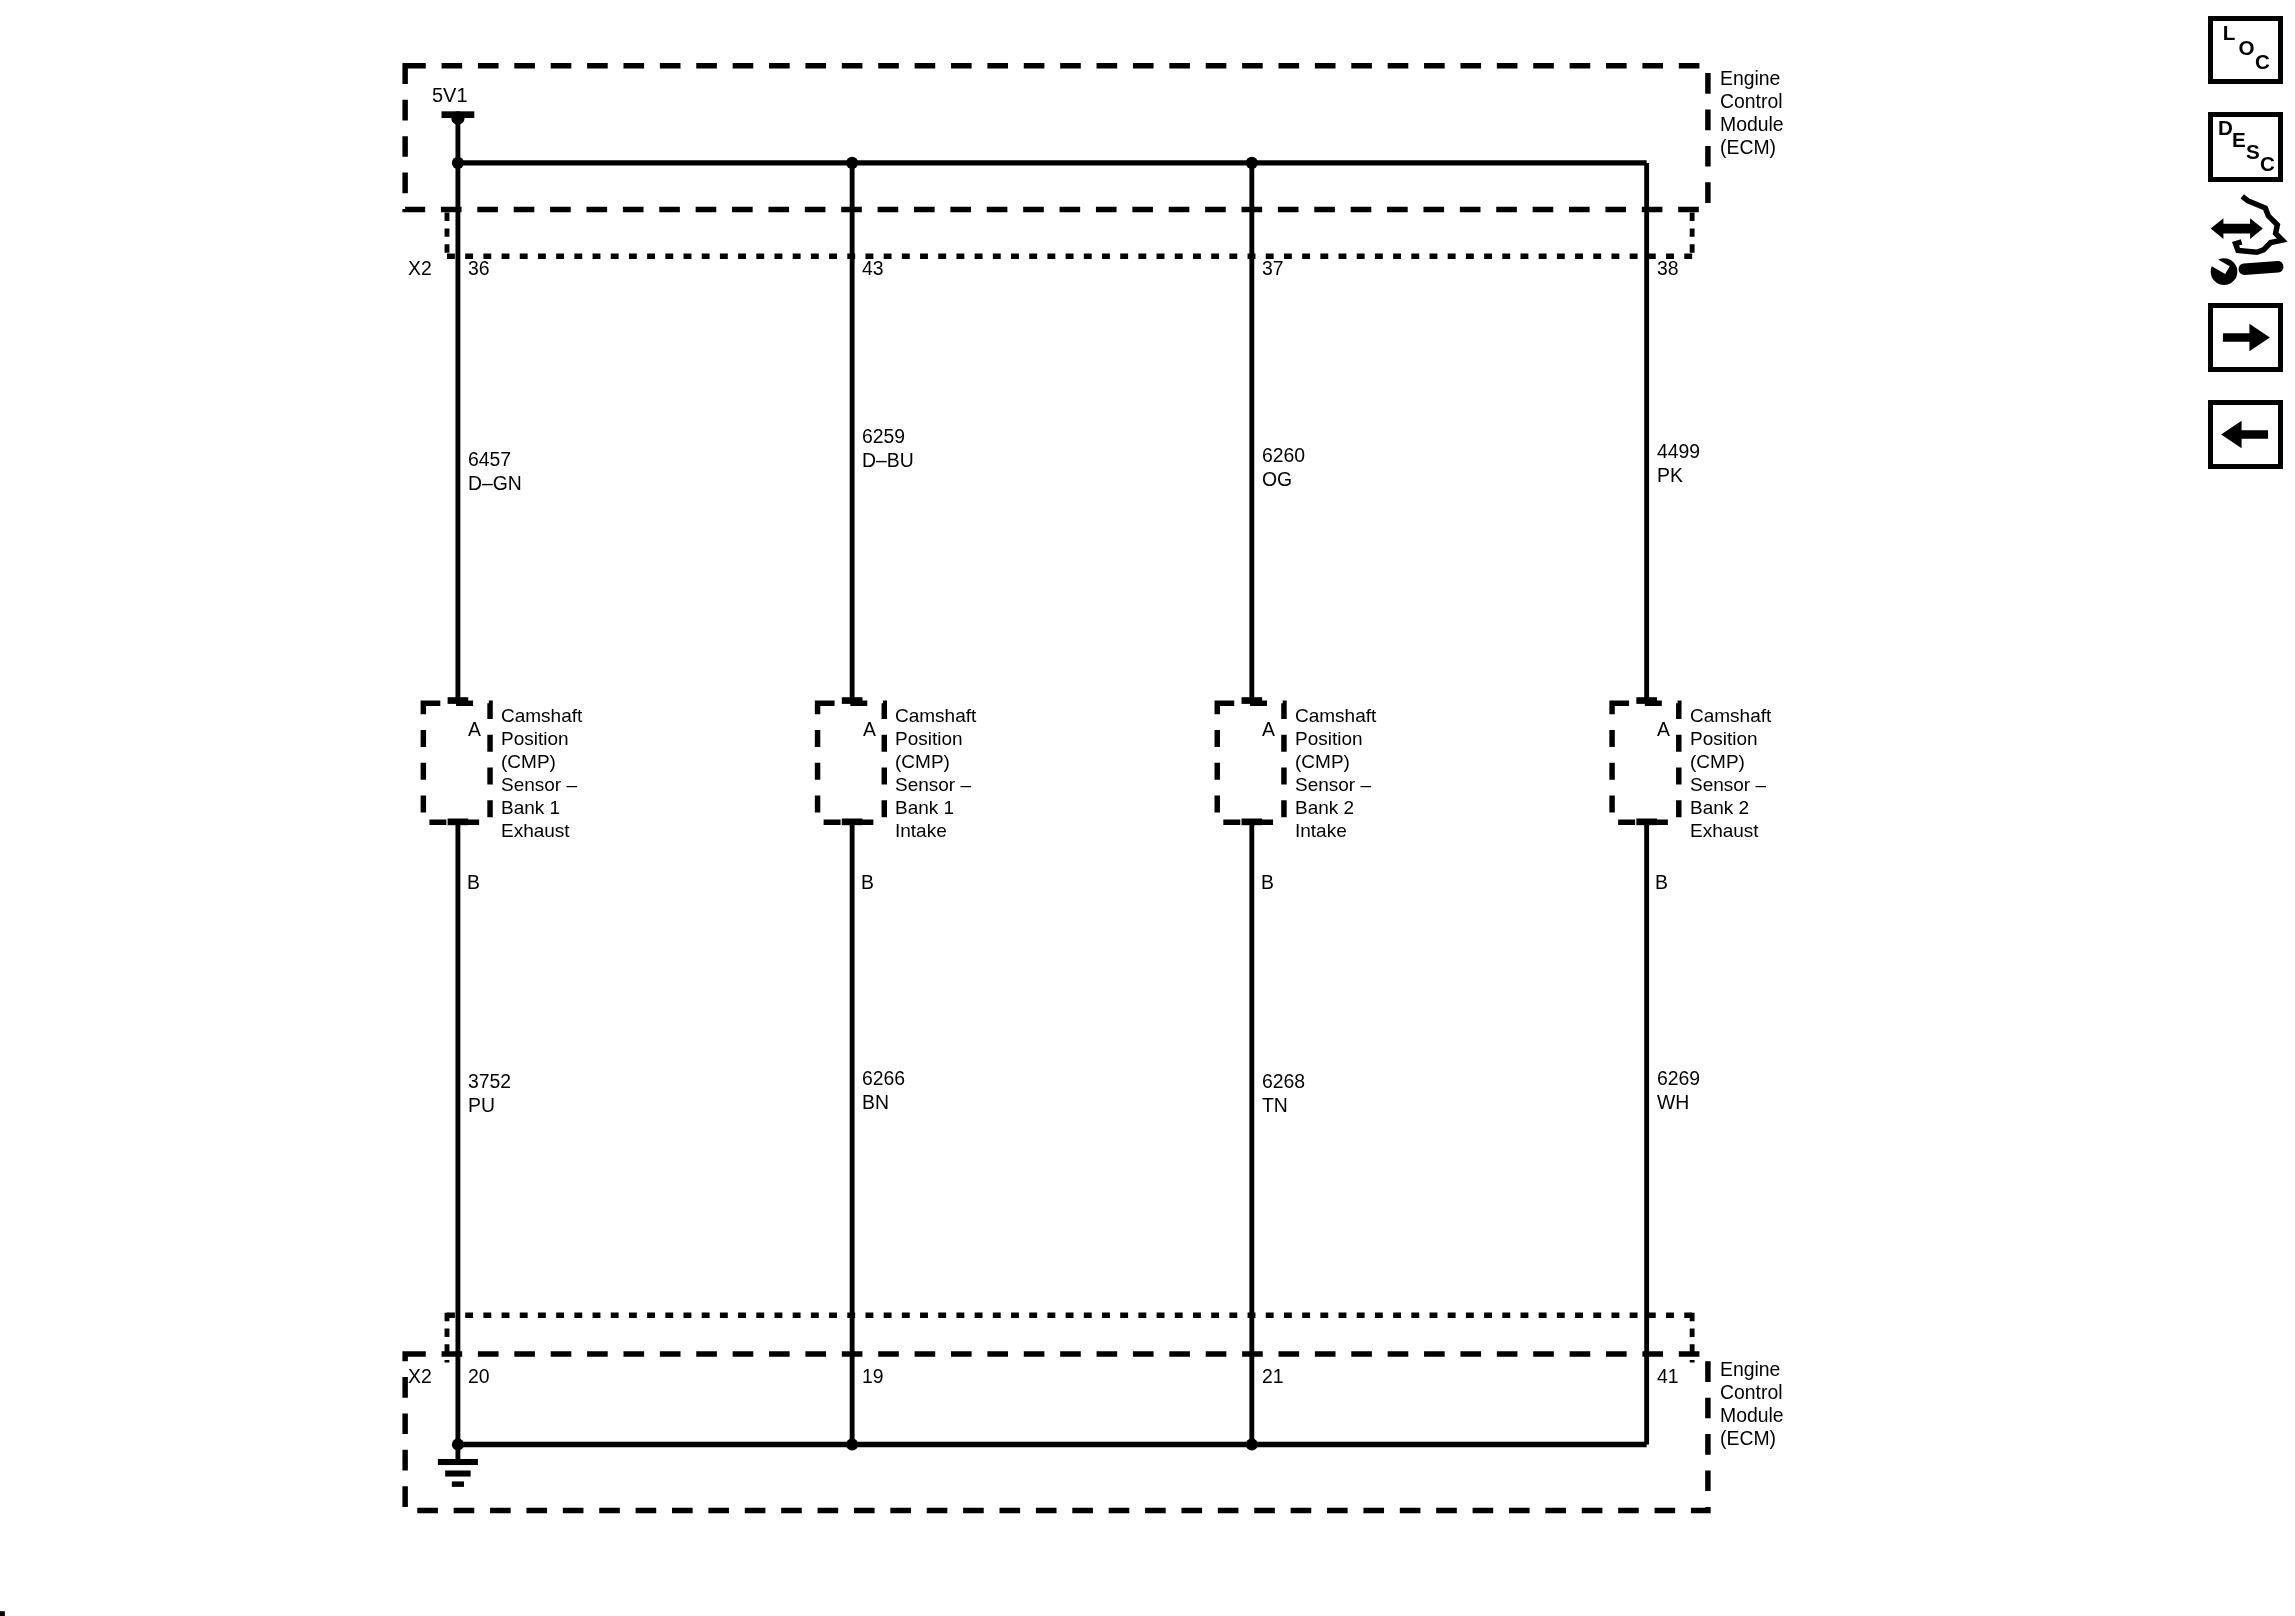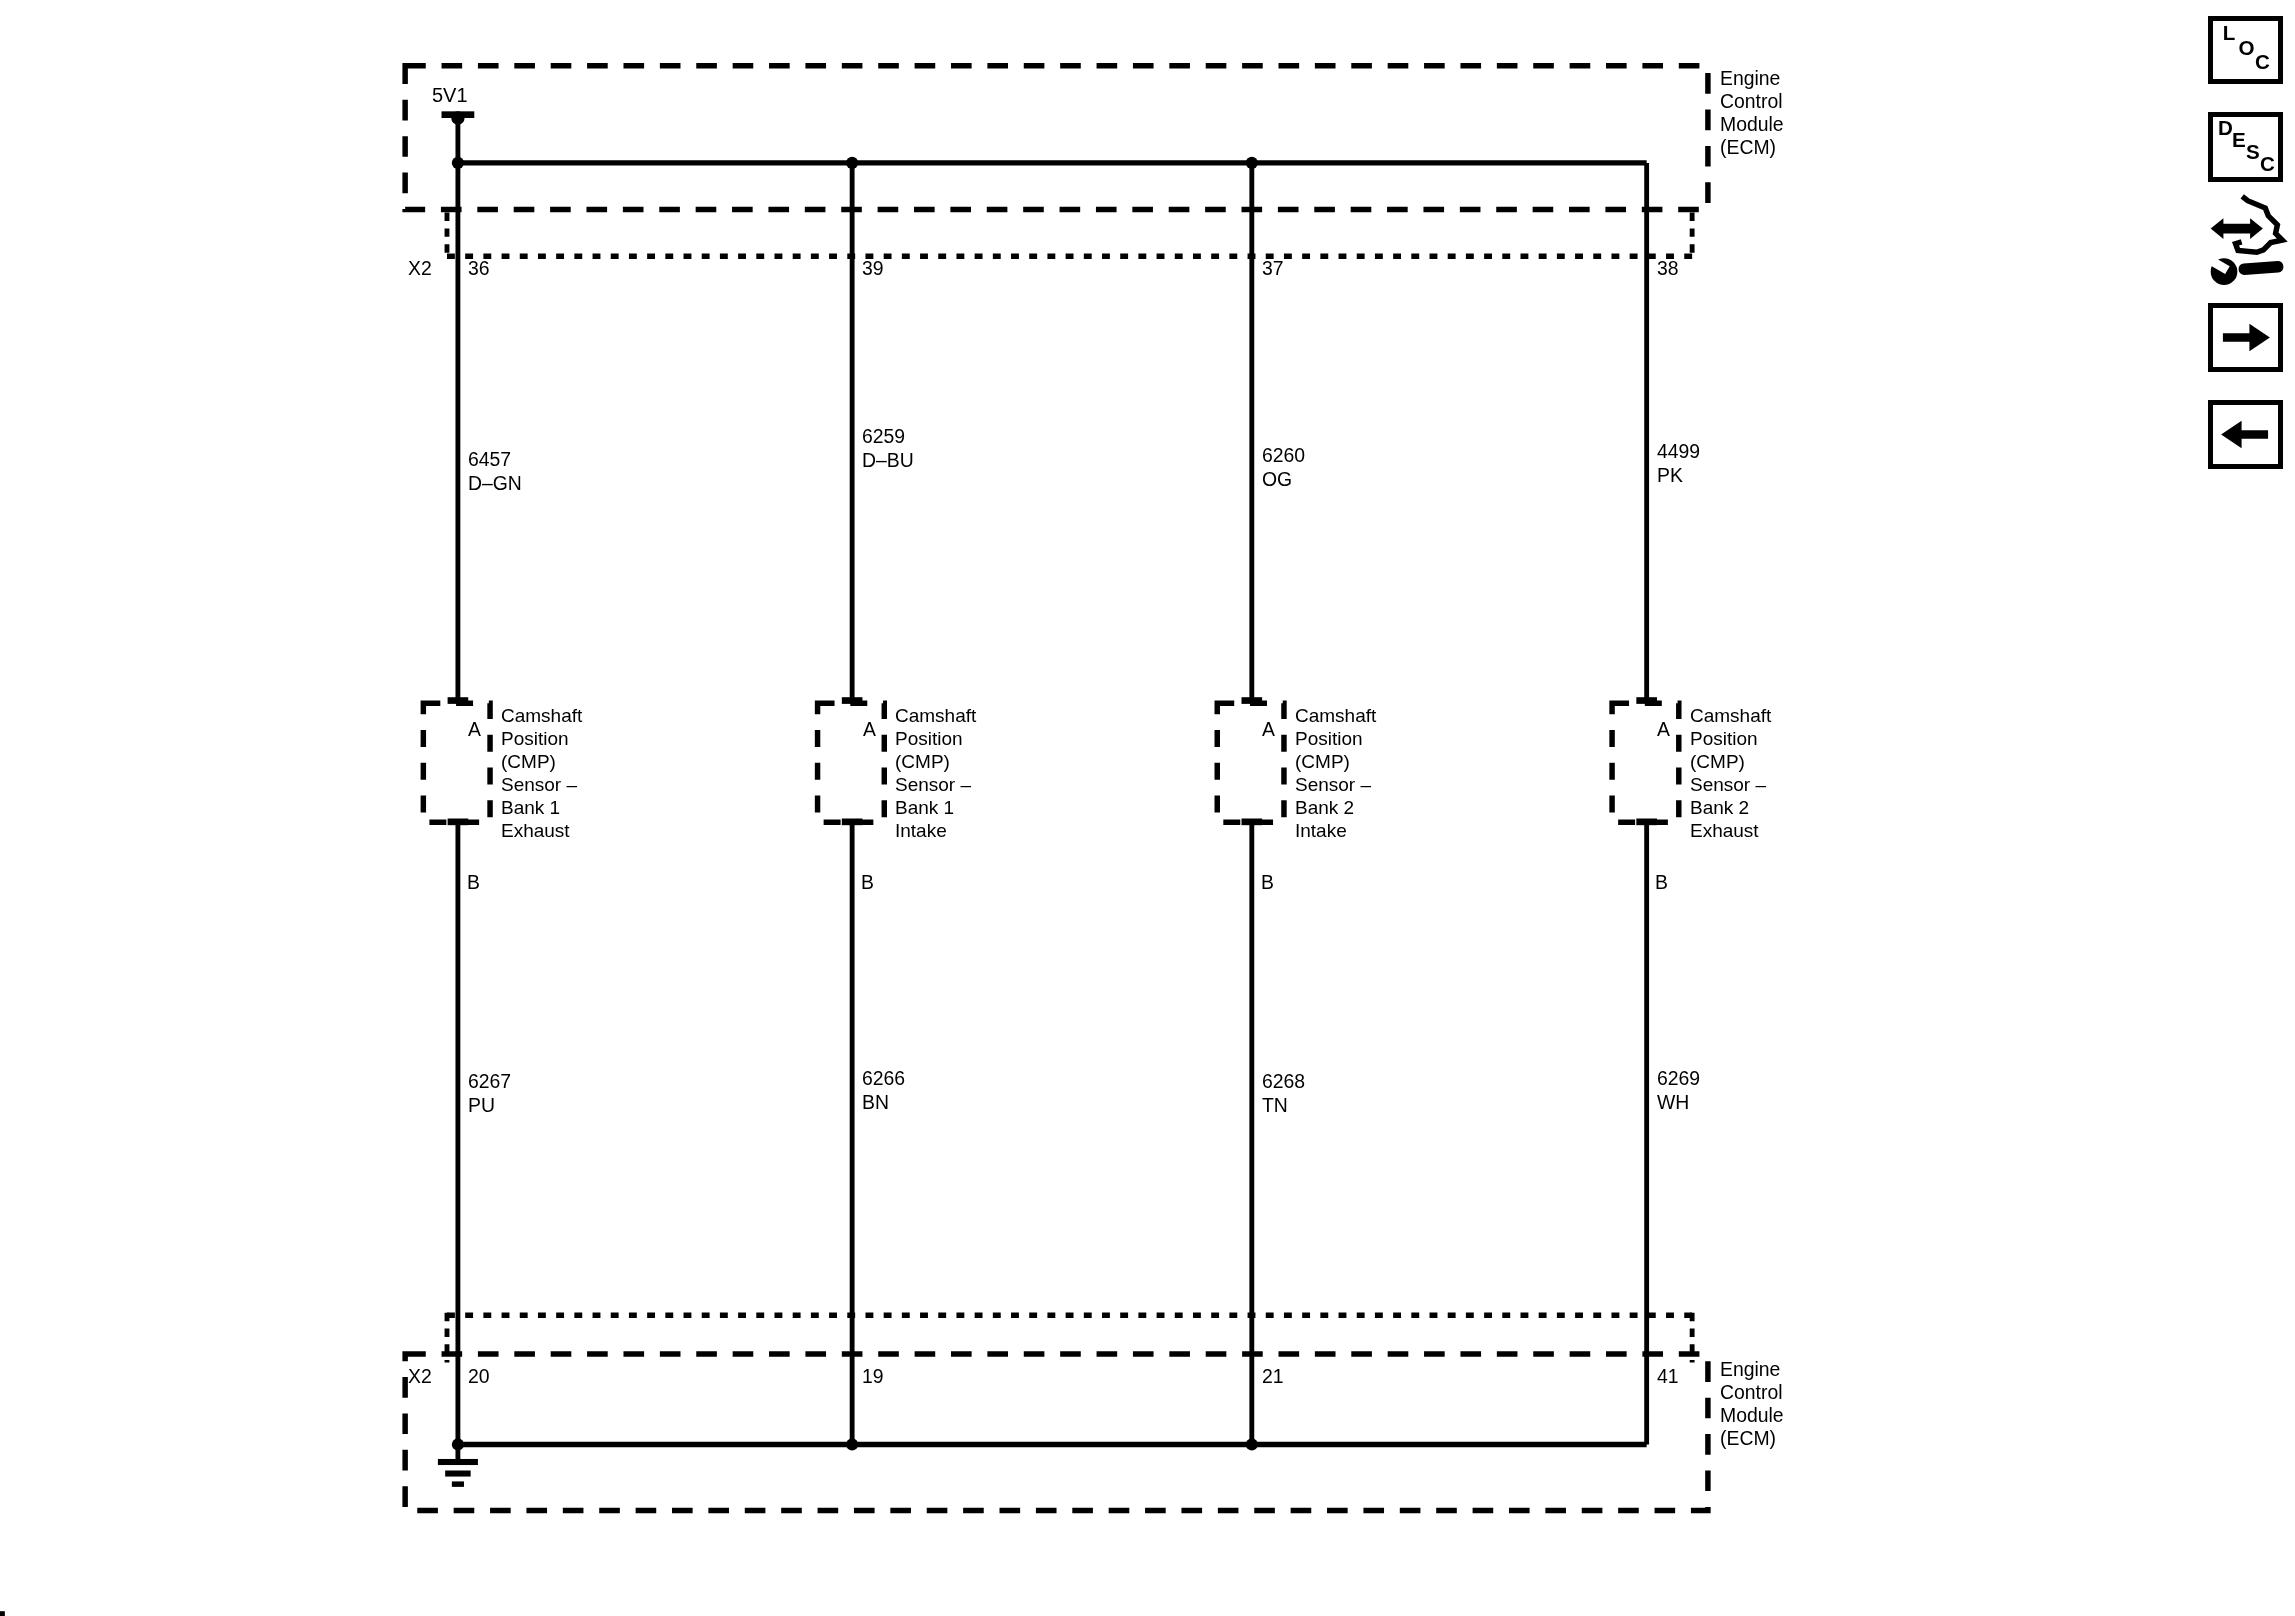--- a/index.html
+++ b/index.html
@@ -80,21 +80,21 @@
     </g>
   </svg>
 
   <div class="lbl" style="left:432px;top:84px;font-size:20px;">5V1</div>
 
   <div class="lbl ecmtext" style="left:1720px;top:67px;">Engine Control Module (ECM)</div>
   <div class="lbl ecmtext" style="left:1720px;top:1358px;">Engine Control Module (ECM)</div>
 
   <div class="lbl fs32" style="left:408px;top:216px;">X2</div>
   <div class="lbl fs32" style="left:468px;top:216px;">36</div>
-  <div class="lbl fs32" style="left:862px;top:216px;">39</div>
+  <div class="lbl fs32" style="left:862px;top:216px;">43</div>
   <div class="lbl fs32" style="left:1262px;top:216px;">37</div>
   <div class="lbl fs32" style="left:1657px;top:216px;">38</div>
 
   <div class="lbl fs32" style="left:408px;top:1324px;">X2</div>
   <div class="lbl fs32" style="left:468px;top:1324px;">20</div>
   <div class="lbl fs32" style="left:862px;top:1324px;">19</div>
   <div class="lbl fs32" style="left:1262px;top:1324px;">21</div>
   <div class="lbl fs32" style="left:1657px;top:1324px;">41</div>
 
   <div class="lbl wirelab" style="left:468px;top:447px;">
@@ -122,21 +122,21 @@
   <div class="lbl fs32" style="left:1261px;top:830px;">B</div>
   <div class="lbl fs32" style="left:1657px;top:677px;">A</div>
   <div class="lbl fs32" style="left:1655px;top:830px;">B</div>
 
   <div class="lbl fs31 sensorname" style="left:501px;top:704px;">Camshaft Position (CMP) Sensor – Bank 1 Exhaust</div>
   <div class="lbl fs31 sensorname" style="left:895px;top:704px;">Camshaft Position (CMP) Sensor – Bank 1 Intake</div>
   <div class="lbl fs31 sensorname" style="left:1295px;top:704px;">Camshaft Position (CMP) Sensor – Bank 2 Intake</div>
   <div class="lbl fs31 sensorname" style="left:1690px;top:704px;">Camshaft Position (CMP) Sensor – Bank 2 Exhaust</div>
 
   <div class="lbl wirelab" style="left:468px;top:1069px;">
-    <span>6267</span>
+    <span>3752</span>
     <span>PU</span>
   </div>
   <div class="lbl wirelab" style="left:862px;top:1066px;">
     <span>6266</span>
     <span>BN</span>
   </div>
   <div class="lbl wirelab" style="left:1262px;top:1069px;">
     <span>6268</span>
     <span>TN</span>
   </div>

